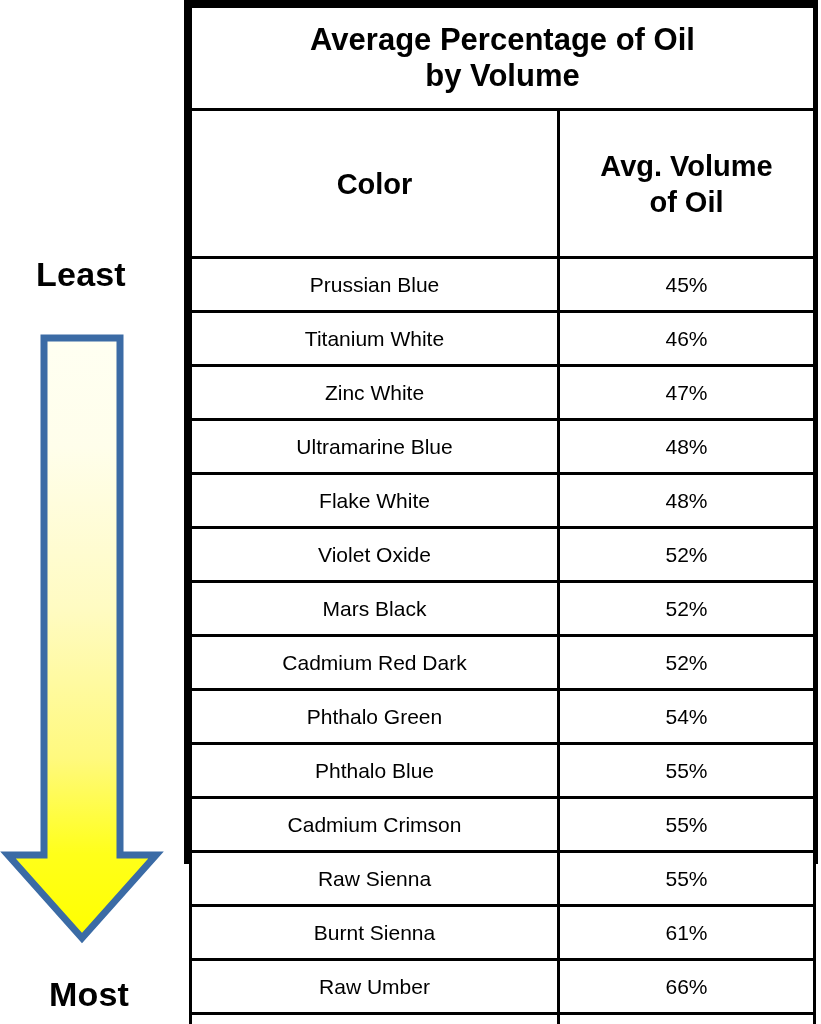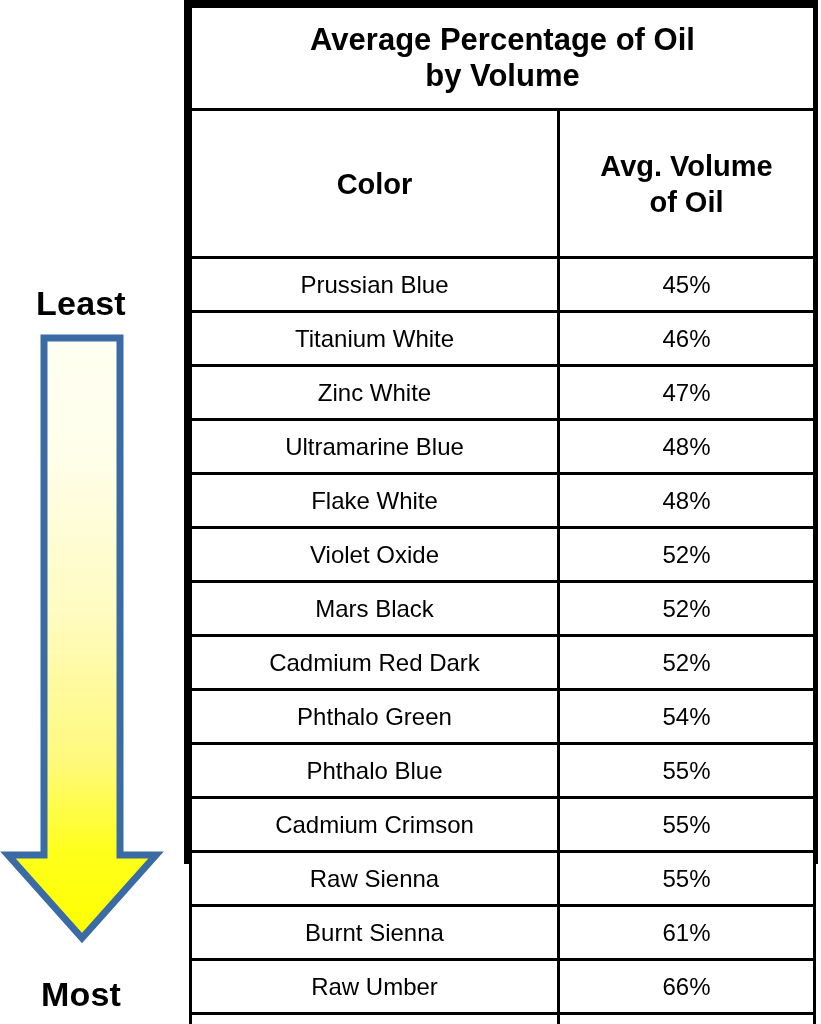--- a/index.html
+++ b/index.html
@@ -27,22 +27,22 @@
     position: absolute;
     left: 0;
     width: 162px;
     text-align: center;
     font-size: 34px;
     font-weight: bold;
     color: #000000;
     letter-spacing: 0.2px;
     line-height: 40px;
   }
-  #label-least { top: 283px; }
-  #label-most  { top: 974px; }
+  #label-least { top: 254px; }
+  #label-most  { top: 974px; margin-left: 8px; }
 
   #arrow-svg {
     position: absolute;
     left: 0px;
     top: 330px;
     width: 170px;
     height: 620px;
   }
 
   
@@ -80,21 +80,21 @@
     padding: 2px 10px;
   }
   td.col-head {
     font-size: 29px;
     font-weight: bold;
     line-height: 36px;
     height: 145px;
     padding: 2px 8px;
   }
   td.name-cell, td.value-cell {
-    font-size: 24px;
+    font-size: 21px;
     font-weight: normal;
     line-height: 32px;
     height: 51px;
     padding: 0 6px;
   }
   col.c-color { width: 368px; }
   col.c-value { width: 256px; }
 </style>
 </head>
 <body>

